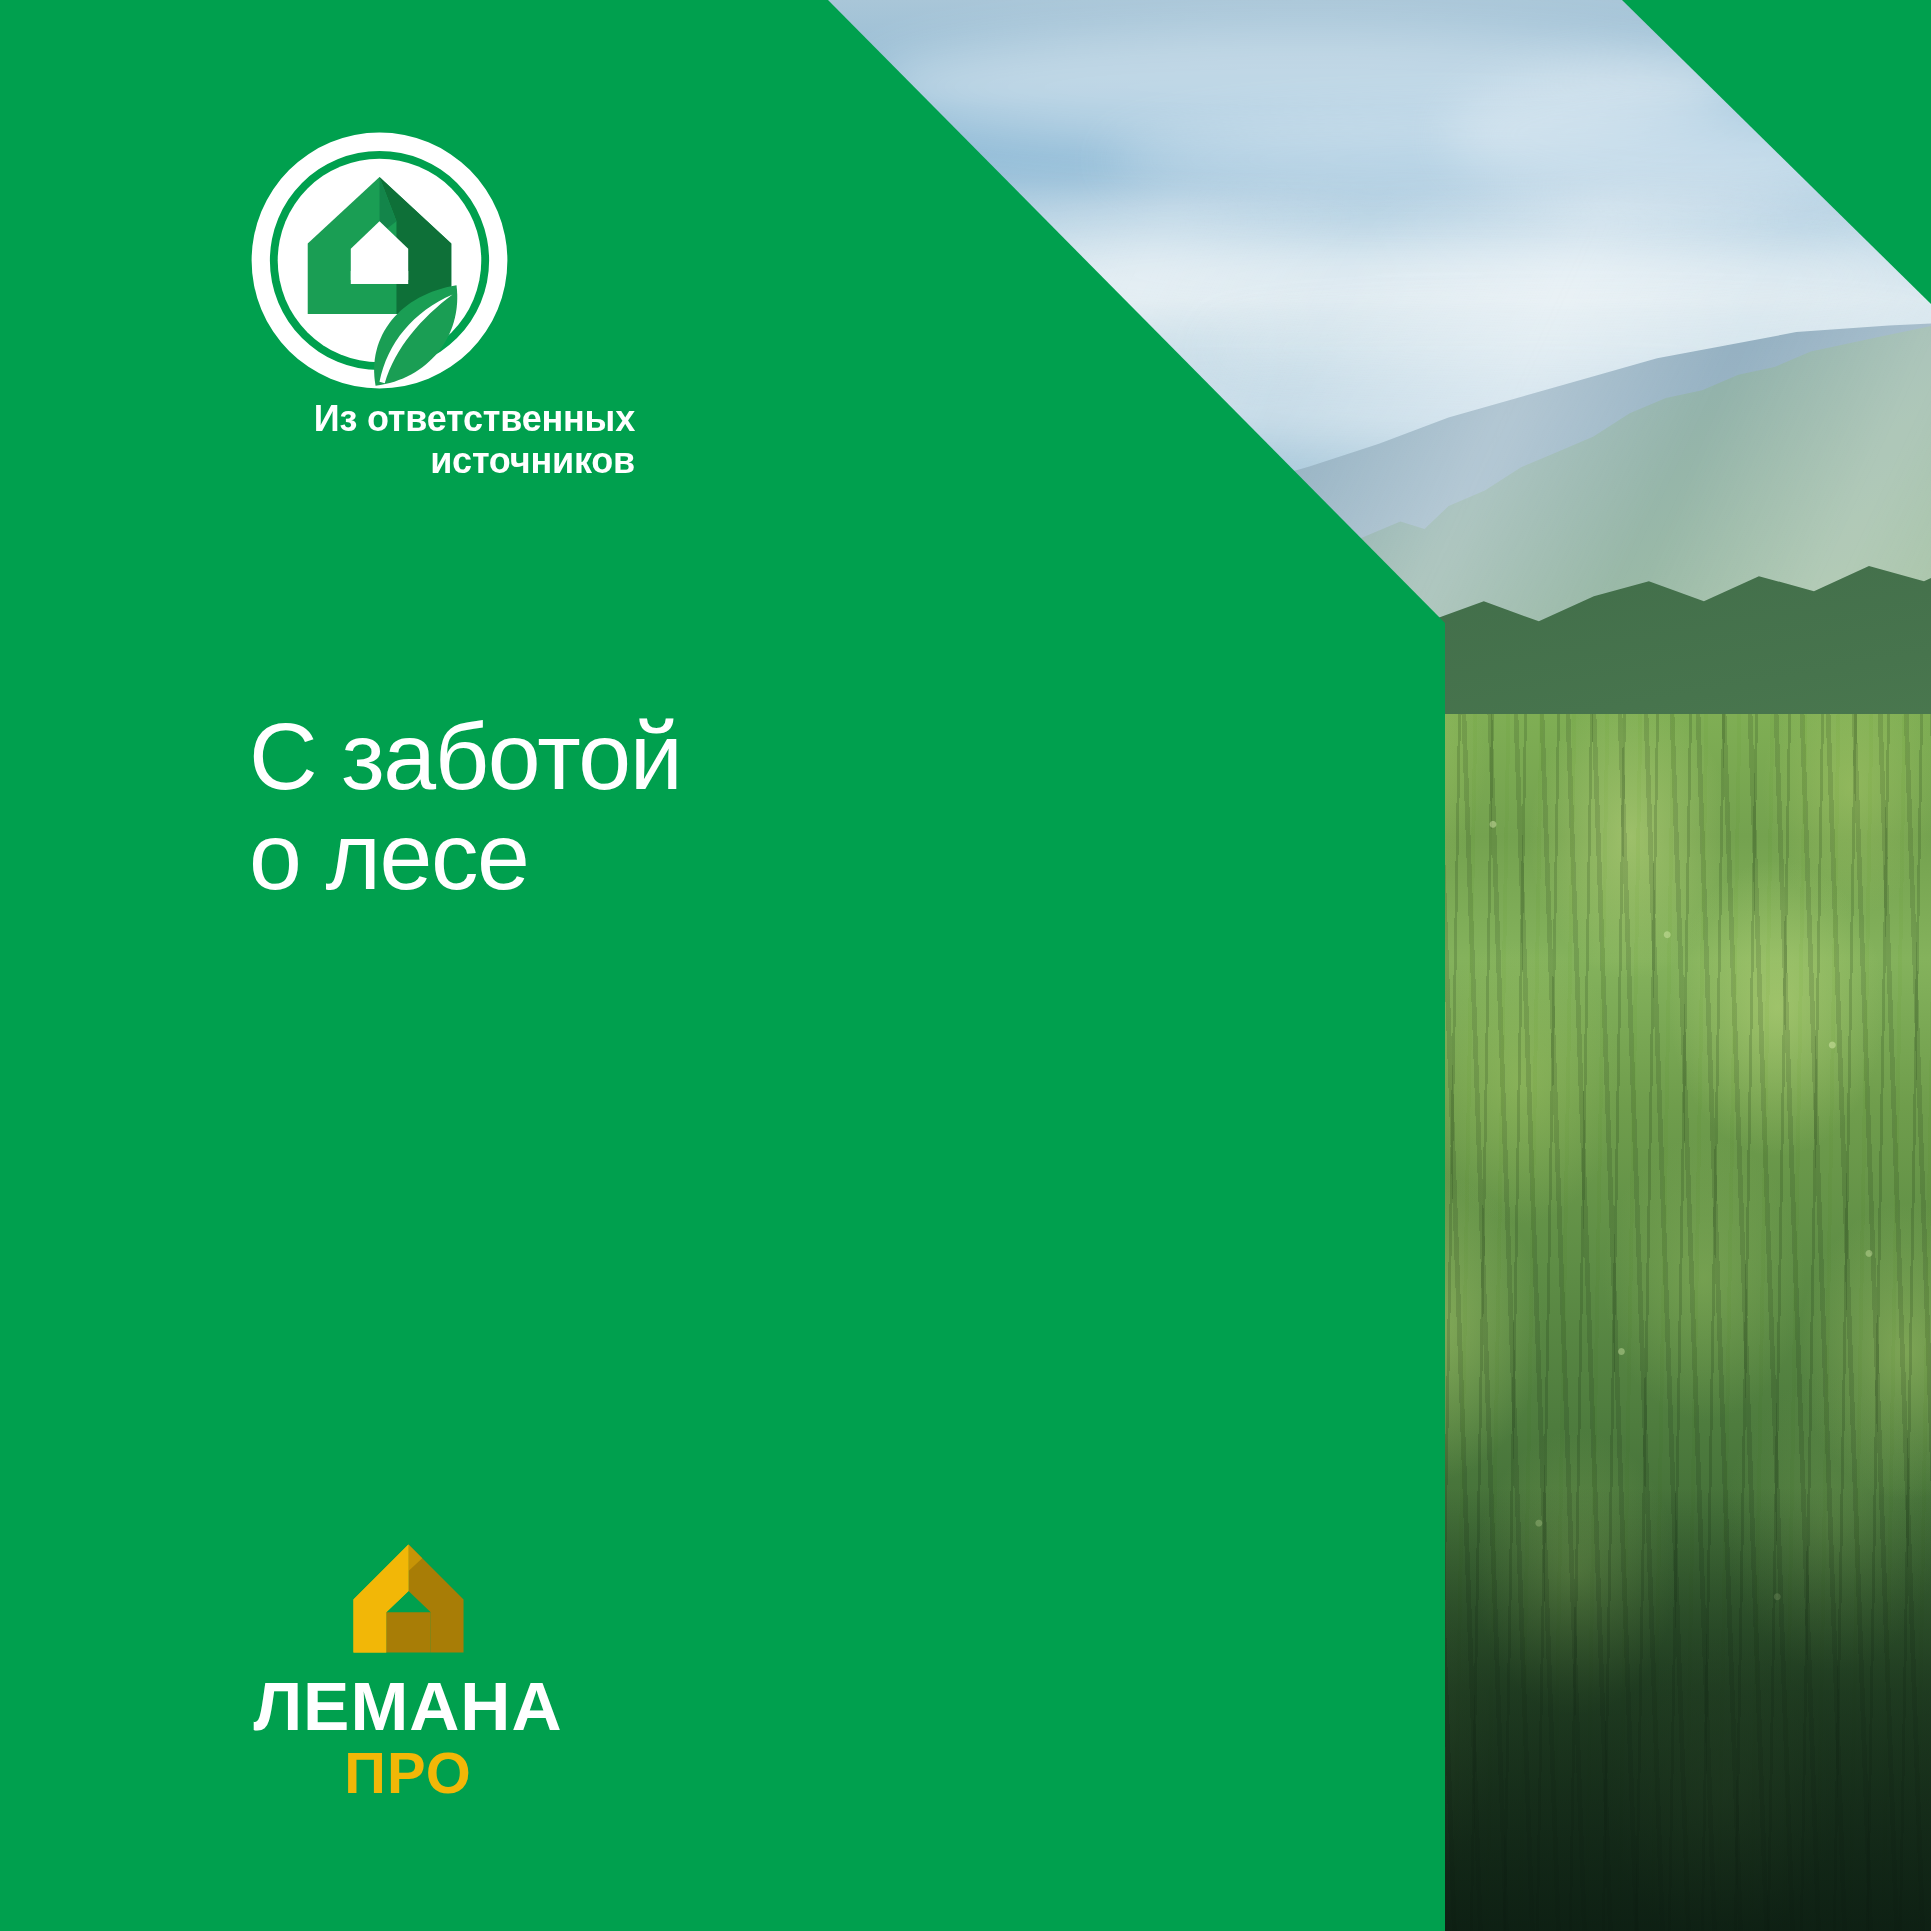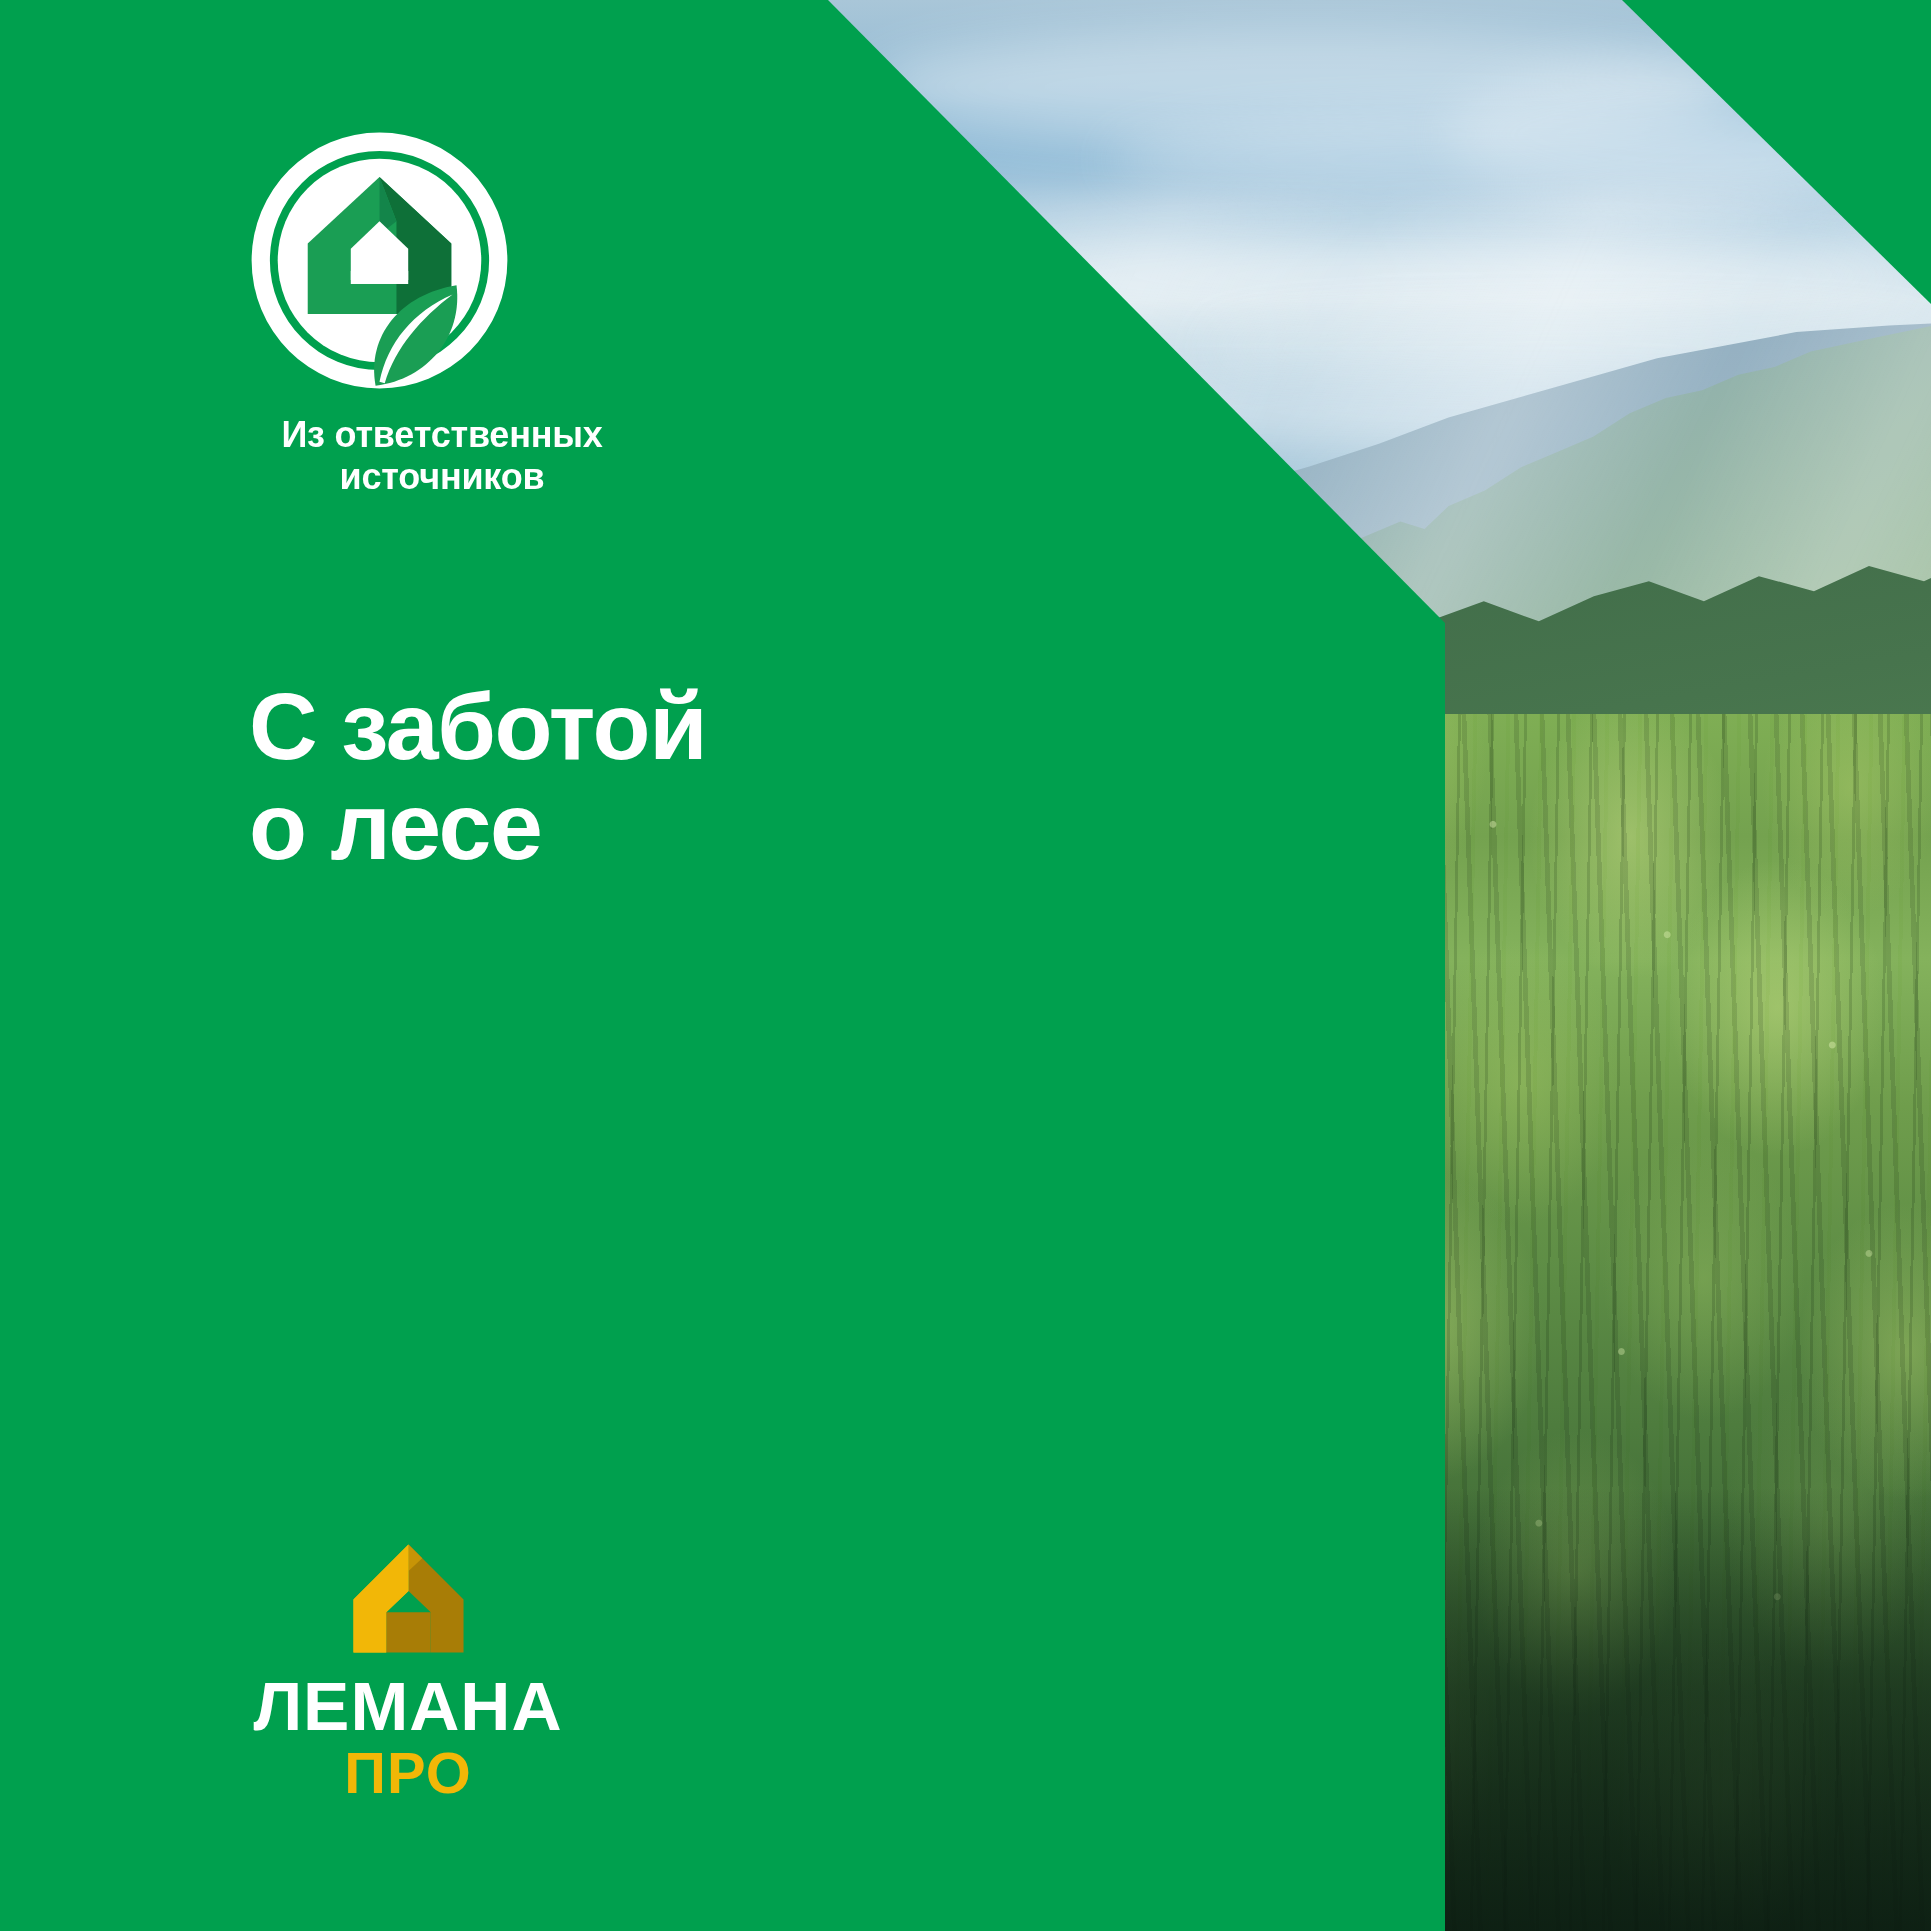--- a/index.html
+++ b/index.html
@@ -230,39 +230,39 @@
 
   
   .eco-badge {
     position: absolute;
     left: 249px;
     top: 130px;
     width: 444px;
   }
   .eco-badge .mark { width: 261px; height: 261px; display: block; }
   .eco-badge .caption {
-    margin-top: 23px;
+    margin-top: 7px;
     width: 386px;
     color: #ffffff;
     font-size: 36px;
     font-weight: bold;
     line-height: 1.18;
     letter-spacing: -0.2px;
-    text-align: center;
+    text-align: right;
     white-space: pre-line;
   }
 
   
   .headline {
     position: absolute;
     left: 249px;
-    top: 612px;
+    top: 642px;
     color: #ffffff;
     font-size: 95px;
-    font-weight: bold;
+    font-weight: normal;
     line-height: 1.06;
     letter-spacing: -1.4px;
     white-space: pre-line;
   }
 
   
   .body-copy {
     position: absolute;
     left: 249px;
     top: 1023px;

